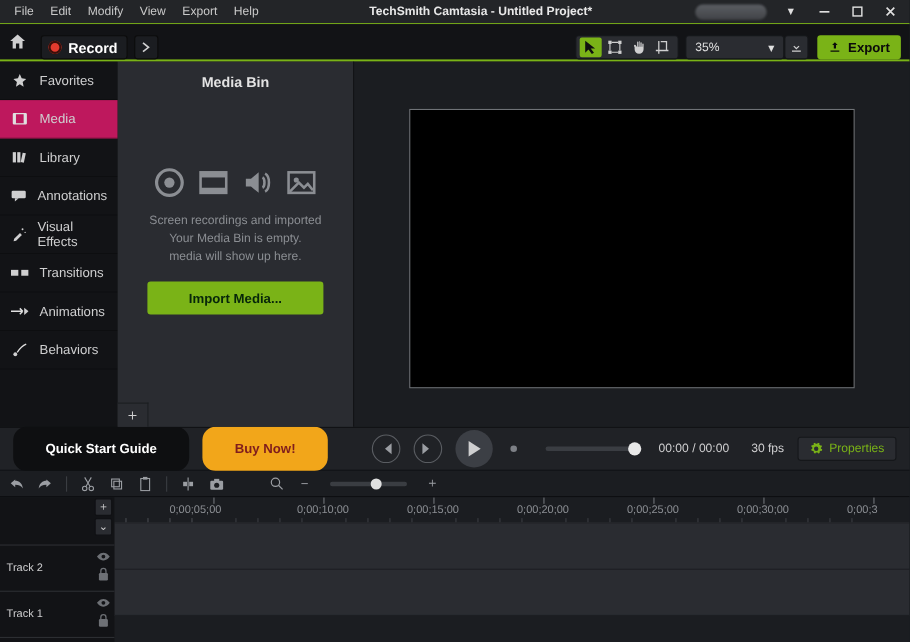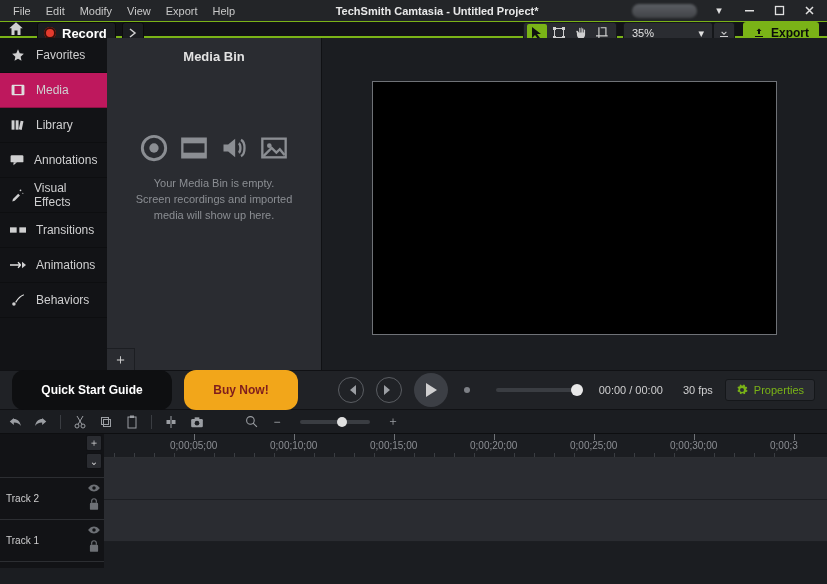--- a/index.html
+++ b/index.html
@@ -18,21 +18,21 @@
   
   .titlebar{height:22px;background:#232528;display:flex;align-items:center;font-size:11px;color:#c9c9c9;border-bottom:1px solid var(--accent);}
   .menu{display:flex;gap:1px;padding-left:6px;}
   .menu span{padding:2px 7px;cursor:default;text-align:center;}
   .title-center{flex:1;text-align:center;font-weight:600;color:#e8e8e8;}
   .title-right{display:flex;align-items:center;gap:14px;padding-right:10px;}
   .user-pill{width:65px;height:14px;border-radius:7px;background:linear-gradient(#5b5e63,#414347);filter:blur(1.2px);}
   .win-btn{width:16px;height:12px;display:flex;align-items:center;justify-content:center;color:#e0e0e0;font-size:11px;}
   .win-btn svg{display:block;}
   
-  .bar2{height:16px;background:#121316;display:flex;align-items:flex-start;border-bottom:2px solid var(--accent);}
+  .bar2{height:34px;background:#121316;display:flex;align-items:flex-end;border-bottom:2px solid var(--accent);}
   .home-btn{width:32px;height:100%;display:flex;align-items:center;justify-content:center;}
   .record-btn{display:flex;align-items:center;background:#1b1d21;border:1px solid #0c0c0c;border-radius:3px;height:22px;margin-left:5px;}
   .rec-dot{width:12px;height:12px;border-radius:50%;background:#e33b2e;margin:0 6px;box-shadow:0 0 0 2px #3a0f0a inset;}
   .record-label{font-weight:700;font-size:13px;color:#fff;padding-right:8px;}
   .rec-chevron{width:22px;height:22px;background:#1b1d21;border:1px solid #0c0c0c;border-radius:3px;margin-left:6px;display:flex;align-items:center;justify-content:center;color:#cfcfd0;font-size:10px;}
   .bar2-spacer{flex:1;}
   .tool-group{display:flex;align-items:center;gap:2px;background:#2a2c31;height:22px;border-radius:3px;padding:0 3px;margin-right:6px;border:1px solid #15171a;}
   .tool-group .tool{width:20px;height:18px;display:flex;align-items:center;justify-content:center;color:#cfcfd0;border-radius:2px;}
   .tool.active{background:var(--accent);color:#101010;}
   .zoom-box{display:flex;align-items:center;background:#2a2c31;border:1px solid #15171a;border-radius:3px;height:22px;min-width:90px;padding:0 8px;font-size:11px;justify-content:space-between;color:#e0e0e0;}
@@ -287,24 +287,25 @@
             <path d="M3 9v6h4l6 5V4L7 9H3z"></path>
             <path d="M16 8c2 1 2 7 0 8M18 5c4 2 4 12 0 14" stroke="currentColor" stroke-width="2" fill="none"></path>
           </svg>
         <svg class="ic" viewBox="0 0 24 24">
             <rect x="2" y="4" width="20" height="16" fill="none" stroke="currentColor" stroke-width="2"></rect>
             <circle cx="8" cy="10" r="2"></circle>
             <path d="M3 19 L10 12 L14 16 L17 13 L21 18" stroke="currentColor" stroke-width="2" fill="none"></path>
           </svg>
       </div>
       <div class="empty-text">
+        <div>Screen recordings and imported</div>
         <div>Your Media Bin is empty.</div>
-        <div>Screen recordings and imported</div>
         <div>media will show up here.</div>
       </div>
+      <div class="import-btn">Import Media...</div>
     </div>
     <div class="mediabin-plus">＋</div>
   </div>
 
   <div class="stage">
     <div class="canvas"></div>
   </div>
 </div>
 
 <div class="playbar">
@@ -428,21 +429,21 @@
             <rect x="3" y="10" width="14" height="12" rx="2"></rect>
             <path d="M6 10V7a4 4 0 118 0v3" fill="none" stroke="currentColor" stroke-width="2"></path>
           </svg>
       </div>
     </div>
   </div>
   <div class="tracks">
     <div class="ruler">
 
     <div class="tick-major" style="left: 90px;"></div>
-        <span style="left: 66px;">0;00;05;00</span>
+        <span style="left: 50px;">0;00;05;00</span>
         <div class="tick-minor" style="left: 10px;"></div>
         <div class="tick-minor" style="left: 30px;"></div>
         <div class="tick-minor" style="left: 50px;"></div>
         <div class="tick-minor" style="left: 70px;"></div>
         <div class="tick-major" style="left: 190px;"></div>
         <span style="left: 166px;">0;00;10;00</span>
         <div class="tick-minor" style="left: 110px;"></div>
         <div class="tick-minor" style="left: 130px;"></div>
         <div class="tick-minor" style="left: 150px;"></div>
         <div class="tick-minor" style="left: 170px;"></div>

